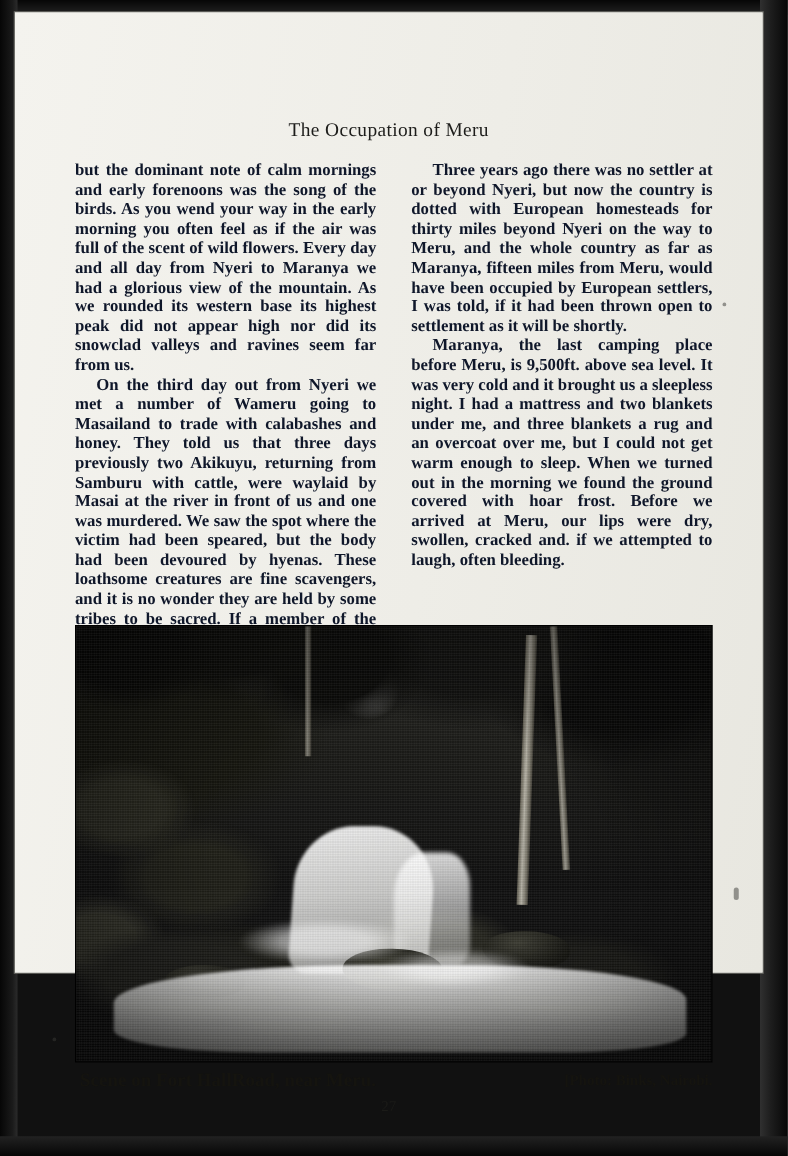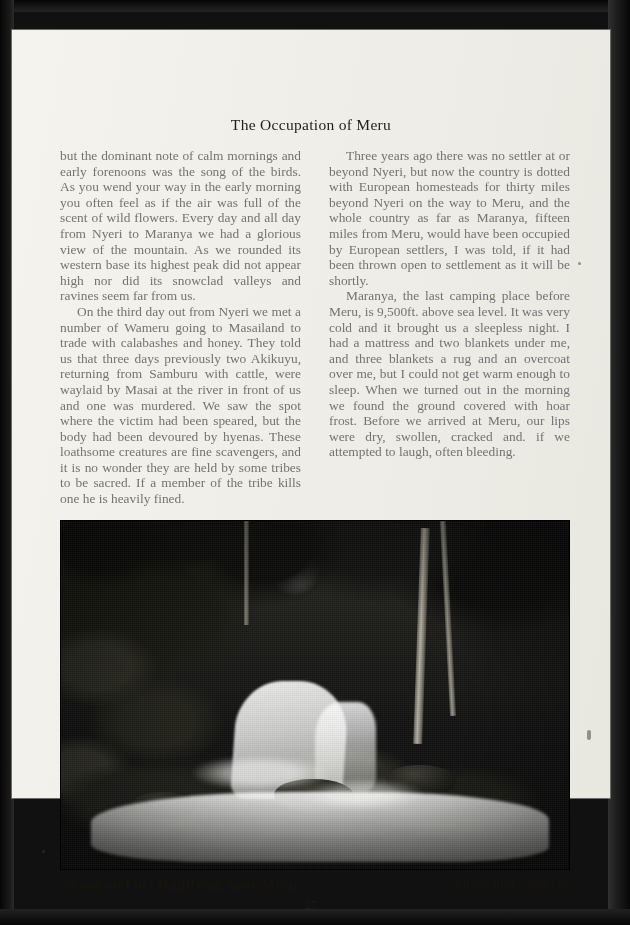--- a/index.html
+++ b/index.html
@@ -21,21 +21,20 @@
   }
   
   .sheet {
     position: absolute;
     left: 12px;
     top: 10px;
     width: 598px;
     height: 768px;
     background: #f2f1ec;
     box-shadow: 0 0 0 1px #6d6d68;
-    margin-top: 20px;
   }
   
   .sheet:before {
     content: "";
     position: absolute;
     inset: 0;
     background: linear-gradient(100deg, #f4f3ee 0%, #eeede7 55%, #e8e7e0 100%);
     pointer-events: none;
   }
   .content {
@@ -57,24 +56,25 @@
     top: 118px;
     left: 48px;
     width: 510px;
     display: flex;
     gap: 28px;
   }
   .col {
     width: 241px;
     font-size: 13.4px;
     line-height: 15.6px;
-    color: #737373;
+    color: #0f172a;
     text-align: justify;
     text-justify: inter-word;
     hyphens: none;
+    font-weight: bold;
   }
   .col p {
     margin: 0;
   }
   .col p.indent {
     text-indent: 17px;
   }
   .col p + p {
     margin-top: 0px;
   }

